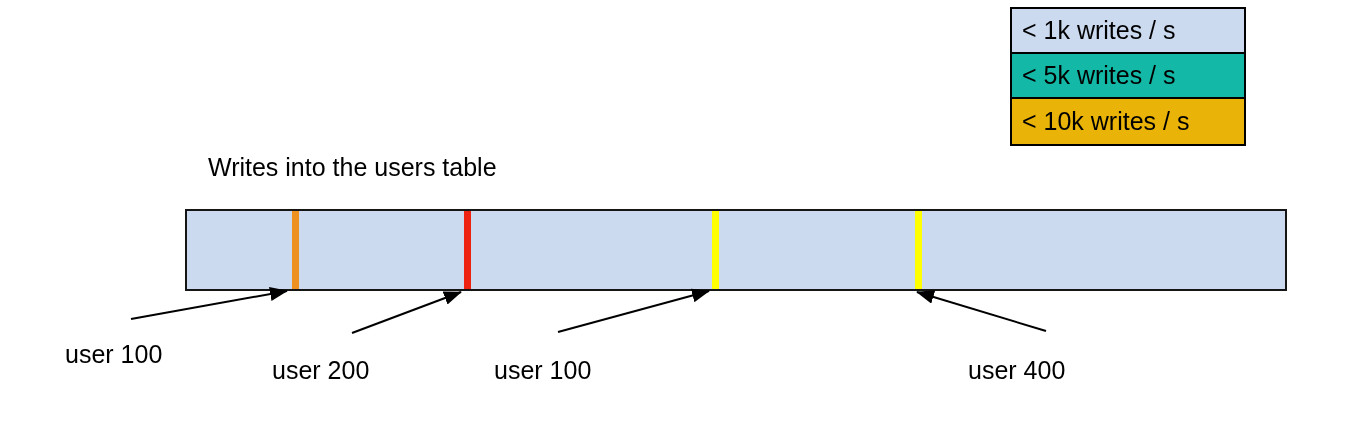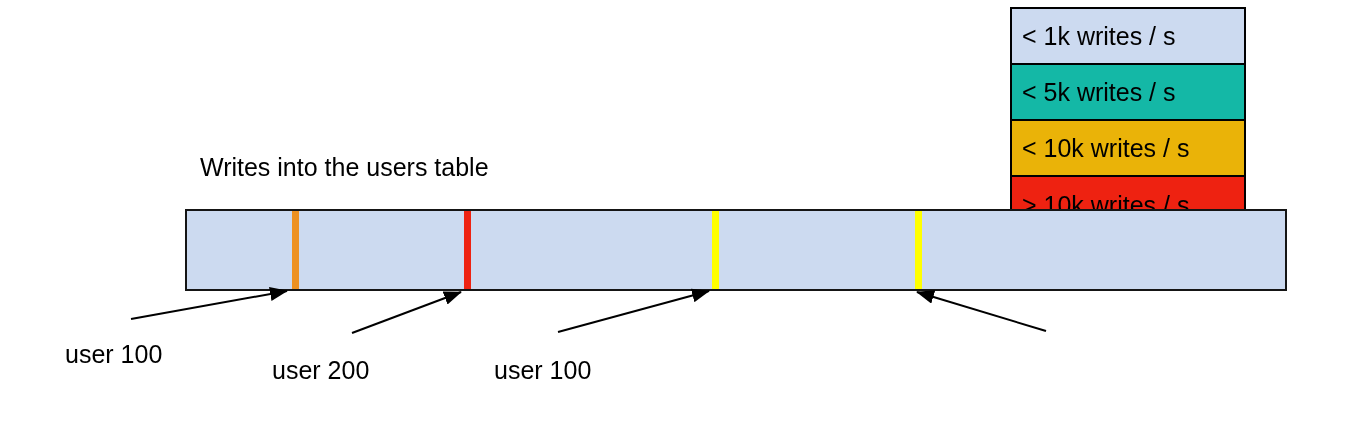--- a/index.html
+++ b/index.html
@@ -20,42 +20,42 @@
   .legend {
     position: absolute;
     left: 1010px;
     top: 7px;
     width: 236px;
     border: 2px solid #000000;
     box-sizing: border-box;
     background: #ffffff;
   }
   .legend-row {
-    height: 56px;
+    height: 45px;
     box-sizing: border-box;
     border-bottom: 2px solid #000000;
     display: flex;
     align-items: center;
     padding-left: 10px;
   }
   .legend-row:last-child {
     border-bottom: none;
   }
   .legend-label {
     font-size: 25px;
     color: #000000;
     line-height: 1;
     white-space: nowrap;
     letter-spacing: 0px;
   }
 
   
   .diagram-title {
     position: absolute;
-    left: 200px;
+    left: 208px;
     top: 153px;
     font-size: 25px;
     color: #000000;
     white-space: nowrap;
   }
 
   
   .users-bar {
     position: absolute;
     left: 185px;
@@ -99,23 +99,20 @@
   <div class="legend">
     <div class="legend-row" style="background: rgb(204, 218, 240);">
       <span class="legend-label">&lt; 1k writes / s</span>
     </div>
     <div class="legend-row" style="background: #14b8a6;">
       <span class="legend-label">&lt; 5k writes / s</span>
     </div>
     <div class="legend-row" style="background: #eab308;">
       <span class="legend-label">&lt; 10k writes / s</span>
     </div>
-    <div class="legend-row" style="background: rgb(238, 34, 17);">
-      <span class="legend-label">&gt; 10k writes / s</span>
-    </div>
   </div>
 
   <div class="diagram-title">Writes into the users table</div>
 
   <div class="users-bar" style="background: rgb(204, 218, 240); border-color: rgb(21, 21, 21);">
     <div class="stripe" style="left: 105px; background: rgb(237, 145, 33);"></div>
     <div class="stripe" style="left: 277px; background: rgb(238, 34, 17);"></div>
     <div class="stripe" style="left: 525px; background: rgb(255, 255, 0);"></div>
     <div class="stripe" style="left: 728px; background: rgb(255, 255, 0);"></div>
   </div>
@@ -128,14 +125,15 @@
     </defs>
     <line stroke="#000000" stroke-width="2" marker-end="url(#arrowhead)" x1="131" y1="319" x2="287" y2="291"></line>
     <line stroke="#000000" stroke-width="2" marker-end="url(#arrowhead)" x1="352" y1="333" x2="461" y2="292"></line>
     <line stroke="#000000" stroke-width="2" marker-end="url(#arrowhead)" x1="558" y1="332" x2="709" y2="291"></line>
     <line stroke="#000000" stroke-width="2" marker-end="url(#arrowhead)" x1="1046" y1="331" x2="917" y2="292"></line>
   </svg>
 
   <div class="user-label" style="left: 65px; top: 340px;">user 100</div>
   <div class="user-label" style="left: 272px; top: 356px; text-align: center;">user 200</div>
   <div class="user-label" style="left: 494px; top: 356px;">user 100</div>
+  <div class="user-label" style="left: 968px; top: 356px;">user 400</div>
 
 </div>
 
 </body></html>

